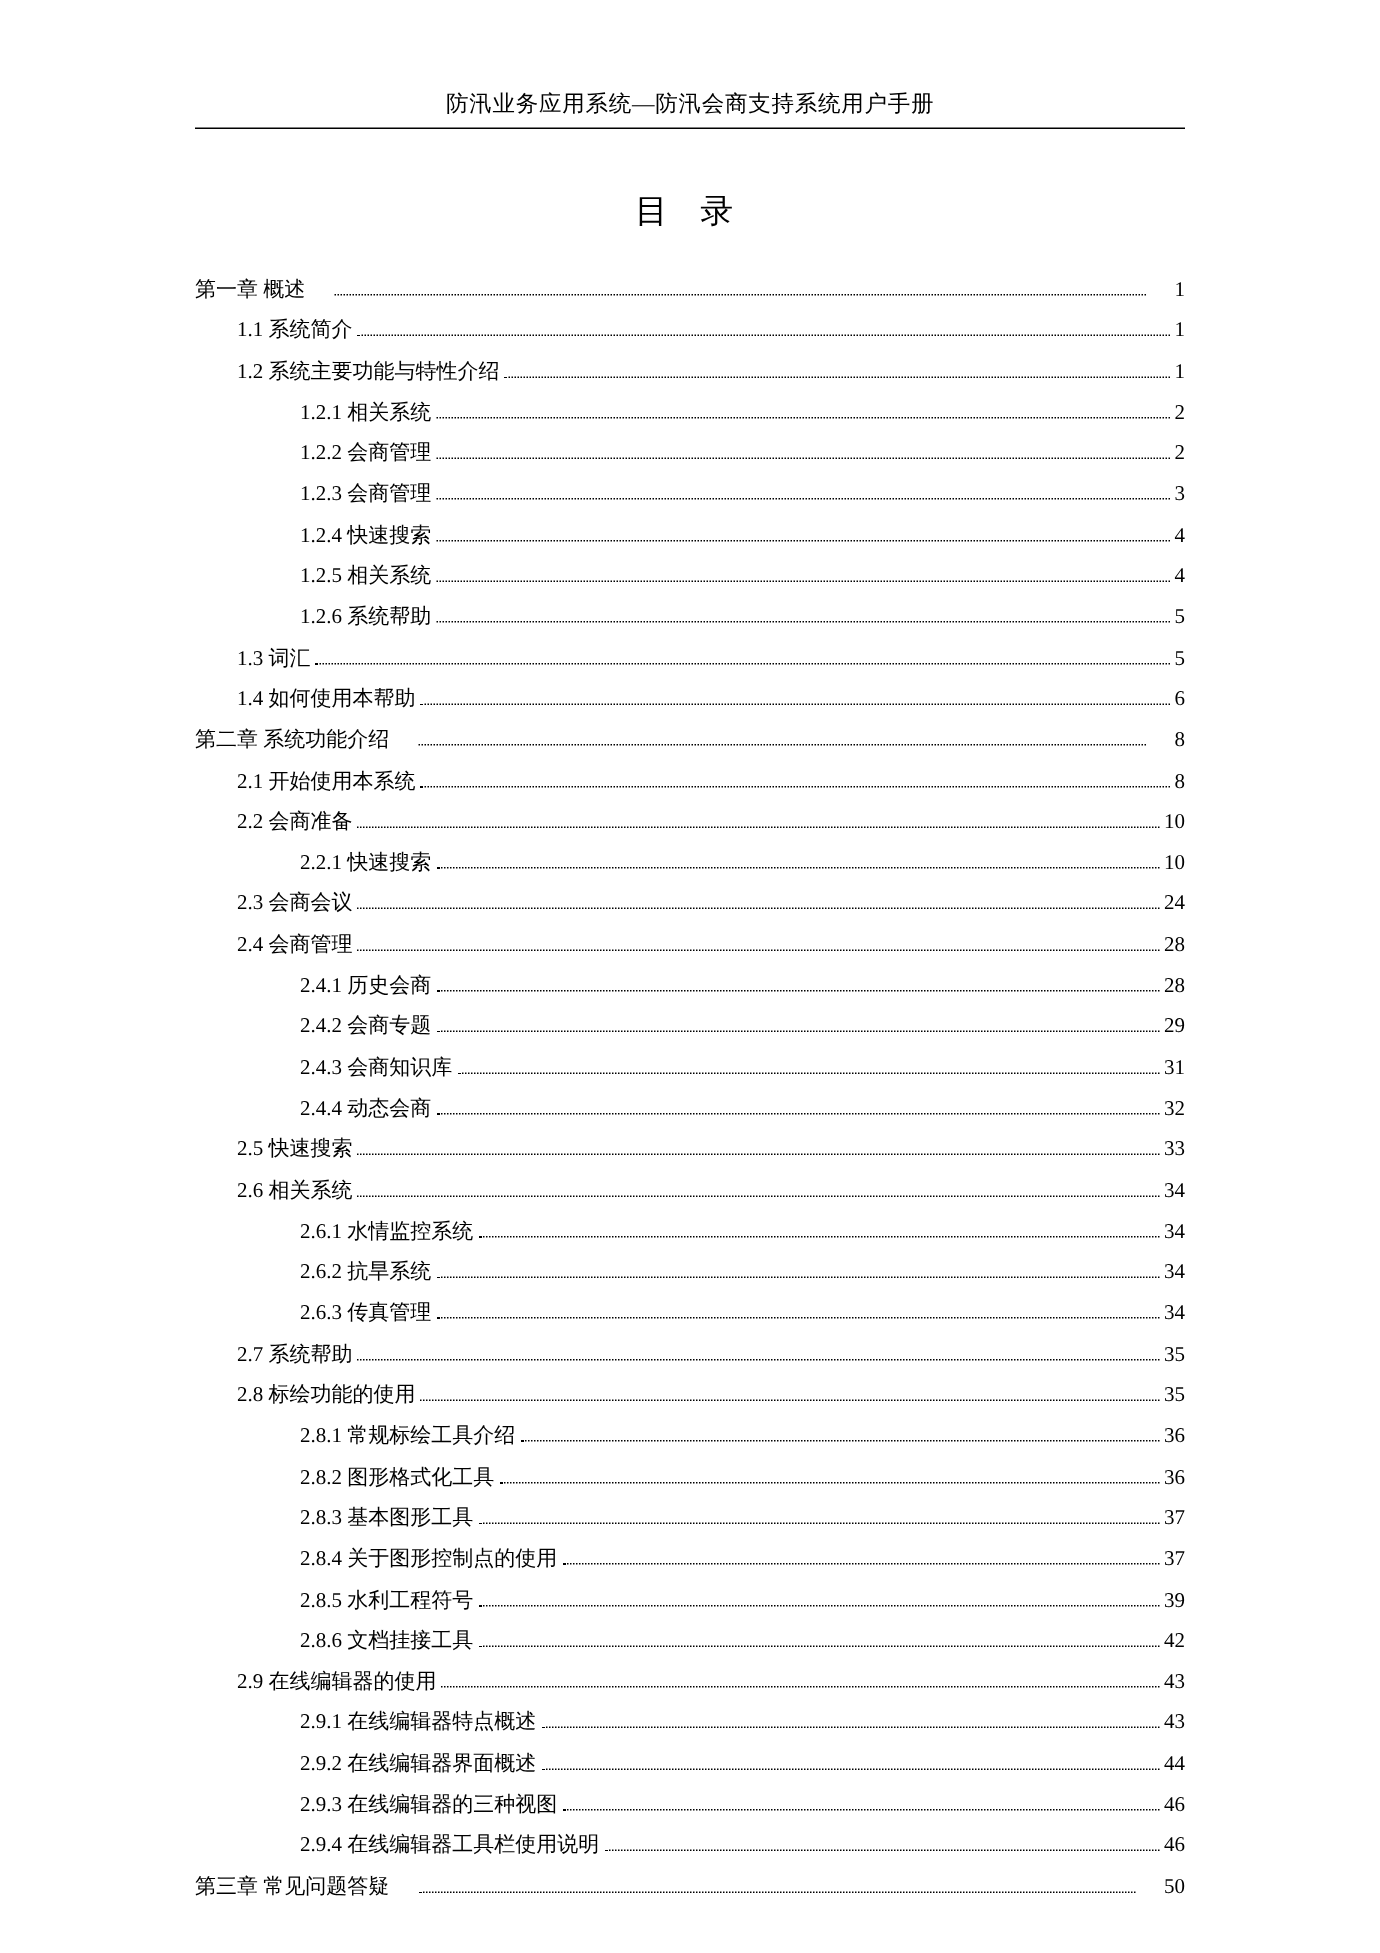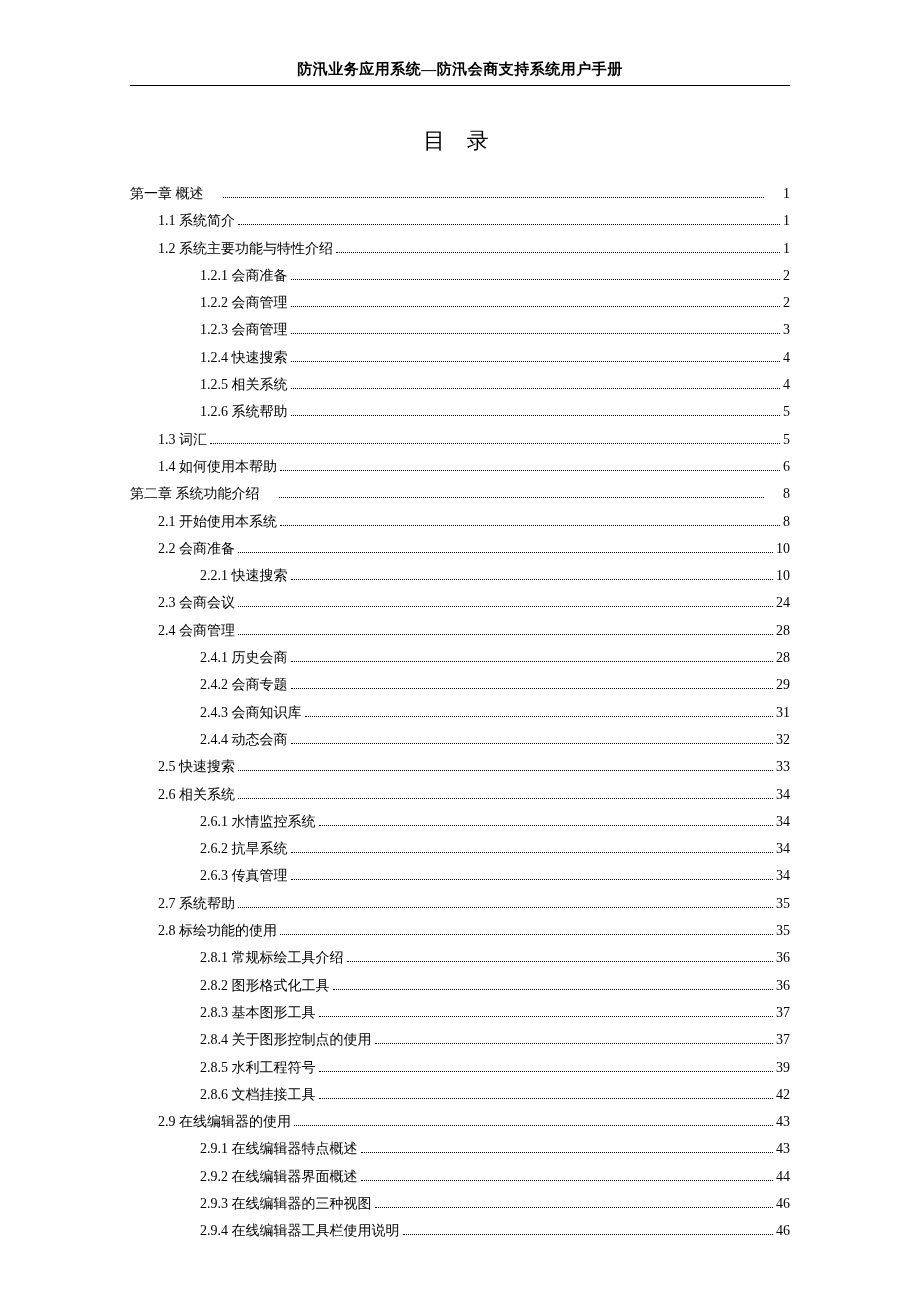--- a/index.html
+++ b/index.html
@@ -13,21 +13,20 @@
       width: 920px;
       height: 1302px;
       padding: 60px 130px 60px 130px;
       color: #000;
     }
     .header-title {
       text-align: center;
       font-size: 15px;
       margin-bottom: 6px;
       letter-spacing: 0.5px;
-      font-weight: bold;
     }
     .header-underline {
       border-bottom: 1px solid #000;
       margin-bottom: 40px;
     }
     .toc-title {
       text-align: center;
       font-size: 22px;
       font-weight: normal;
       margin-bottom: 24px;
@@ -85,21 +84,21 @@
       <span class="entry-label">1.1  系统简介</span>
       <span class="entry-dots"></span>
       <span class="entry-page">1</span>
     </div>
     <div class="toc-entry level-1">
       <span class="entry-label">1.2  系统主要功能与特性介绍</span>
       <span class="entry-dots"></span>
       <span class="entry-page">1</span>
     </div>
     <div class="toc-entry level-2">
-      <span class="entry-label">1.2.1  会商准备</span>
+      <span class="entry-label">1.2.1  相关系统</span>
       <span class="entry-dots"></span>
       <span class="entry-page">2</span>
     </div>
     <div class="toc-entry level-2">
       <span class="entry-label">1.2.2  会商管理</span>
       <span class="entry-dots"></span>
       <span class="entry-page">2</span>
     </div>
     <div class="toc-entry level-2">
       <span class="entry-label">1.2.3  会商管理</span>
@@ -264,13 +263,18 @@
     <div class="toc-entry level-2">
       <span class="entry-label">2.9.3  在线编辑器的三种视图</span>
       <span class="entry-dots"></span>
       <span class="entry-page">46</span>
     </div>
     <div class="toc-entry level-2">
       <span class="entry-label">2.9.4  在线编辑器工具栏使用说明</span>
       <span class="entry-dots"></span>
       <span class="entry-page">46</span>
     </div>
+    <div class="toc-entry level-0">
+      <span class="entry-label">第三章  常见问题答疑</span>
+      <span class="entry-dots"></span>
+      <span class="entry-page">50</span>
+    </div>
   </div>
 
 </body></html>

